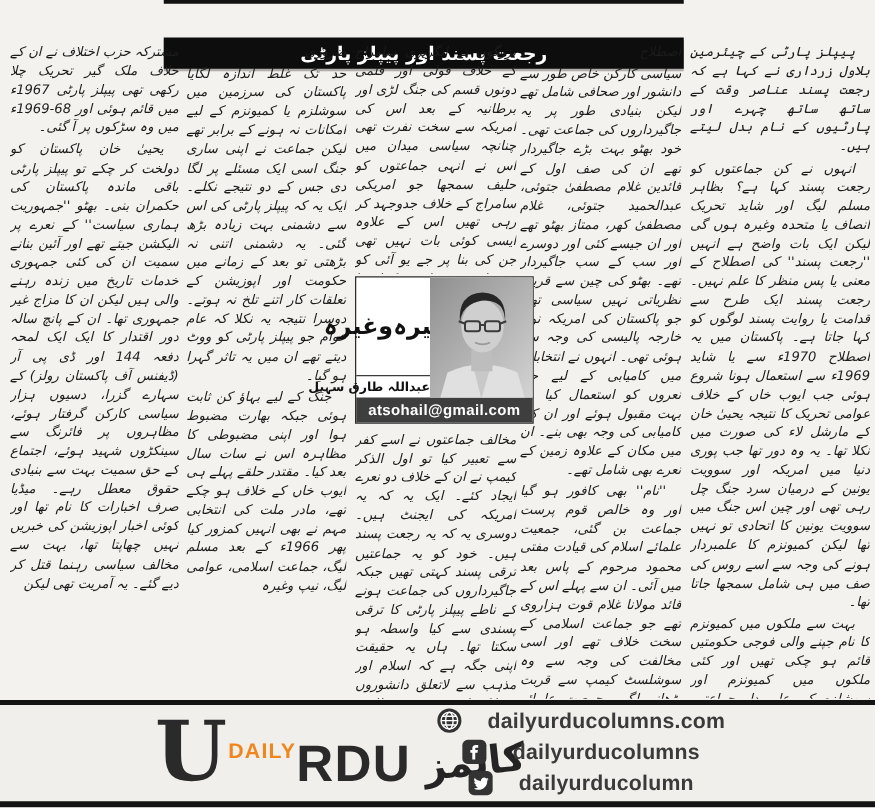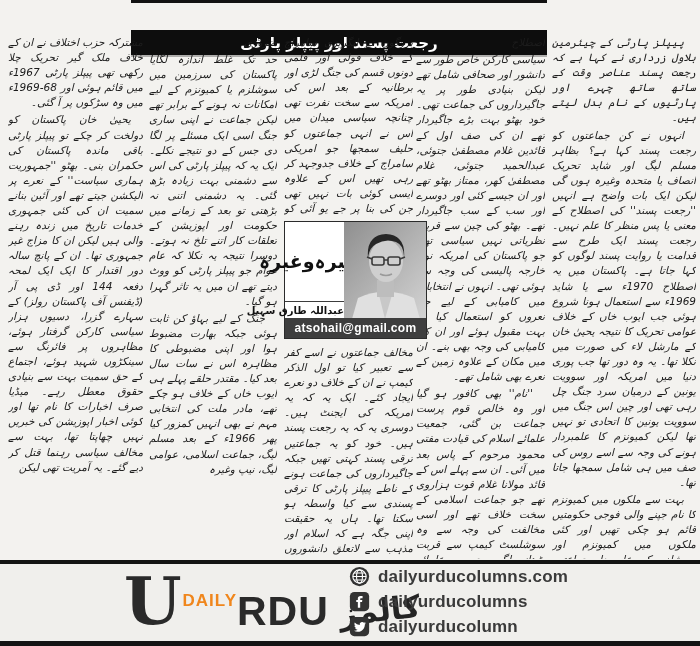--- a/index.html
+++ b/index.html
@@ -47,21 +47,21 @@
   .logo-u{font-family:"DejaVu Serif",serif;font-weight:bold;font-size:66px;line-height:58px;color:#2a2a2a;}
   .logo-stack{display:flex;flex-direction:row;margin-left:1px;}
   .logo-daily{font-family:"Liberation Sans",sans-serif;font-weight:bold;font-size:17px;
               letter-spacing:1px;line-height:15px;}
   .logo-rdu{font-family:Liberation Sans, sans-serif;font-weight:bold;font-size:41px;line-height:37px;
             letter-spacing:1px;color:#2a2a2a;}
   .logo-kalmaz{direction:rtl;font-size:31px;font-weight:bold;color:#242424;margin-left:10px;
                line-height:40px;transform:rotate(-6deg);}
 
   .social{position:absolute;left:349px;top:566px;display:flex;flex-direction:column;gap:4px;}
-  .social-row{display:flex;align-items:center;gap:8px;height:21px;cursor:pointer;}
+  .social-row{display:flex;align-items:center;gap:20px;height:21px;cursor:pointer;justify-content:center;}
   .social-icon{width:21px;height:21px;flex:none;}
   .social-text{font-family:"Liberation Sans",sans-serif;font-weight:bold;font-size:17px;
                color:#3a3a3a;letter-spacing:.2px;}
 </style>
 </head>
 <body>
 
 <div class="page">
 
   <div class="topstrip"></div>

